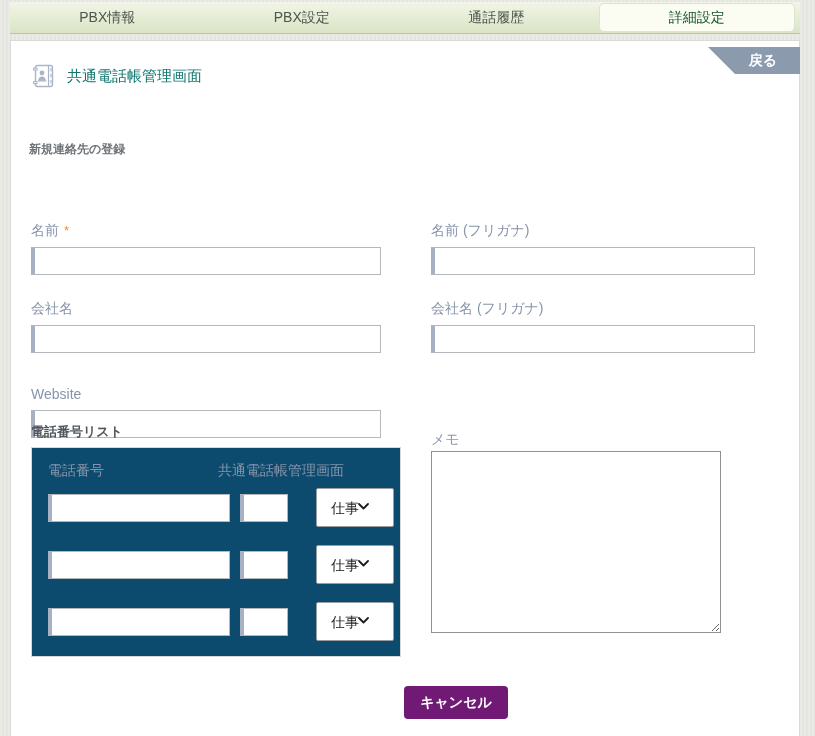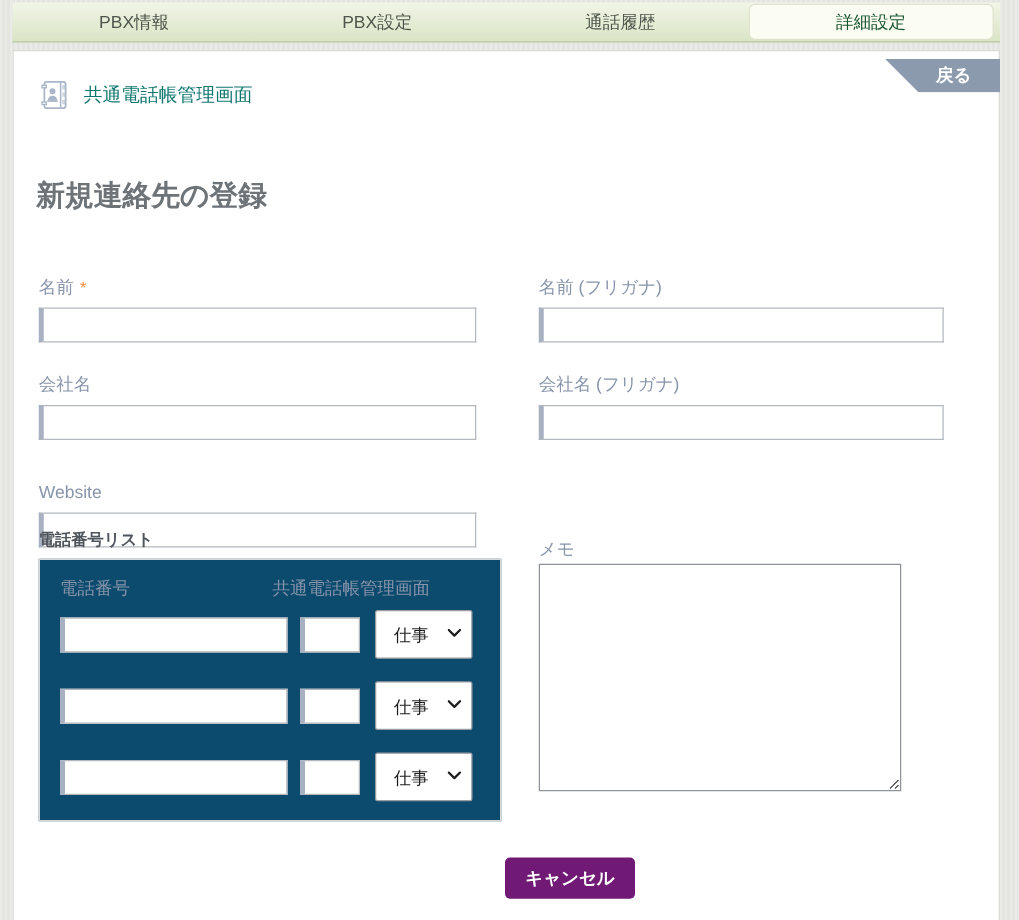--- a/index.html
+++ b/index.html
@@ -42,21 +42,21 @@
     cursor:pointer;
     text-align:center;
   }
 
   .card-header {
     position:absolute; left:20px; top:22px; display:flex; align-items:center; gap:10px;
   }
   .card-header .title { font-size:15px; color:#0f766e; }
 
   .page-title {
-    position:absolute; left:18px; top:100px; font-size:23px; color:#6e7378;
+    position:absolute; left:18px; top:100px; font-size:12px; color:#6e7378;
   }
 
   
   .field-label { font-size:14px; color:#8794aa; }
   .req { color:#f08c3c; margin-left:5px; font-size:13px; }
 
   .txt {
     display:block; background:#fff; height:28px;
     border:1px solid #b4b8bd; border-left:4px solid #a8b1c2;
     font-size:14px; padding:0 6px; color:#333; outline:none;
@@ -91,21 +91,21 @@
   .phone-row.r1 { top:97px; }
   .phone-row.r2 { top:154px; }
   .phone-row .phone-input { position:absolute; left:16px; top:6px; width:182px; }
   .phone-row .speed-input { position:absolute; left:208px; top:6px; width:48px; }
 
   .select-wrap { position:absolute; left:268px; top:0; width:78px; height:39px; }
   .select-wrap select {
     width:100%; height:100%; appearance:none; -webkit-appearance:none;
     background:#fff; border:1px solid #9a9ea3; border-radius:2px;
     font-size:14px; color:#1d1d1d; padding:0 0 0 14px;
-    font-family:"Liberation Sans","DejaVu Sans",sans-serif; outline:none; cursor:pointer;
+    font-family:"Liberation Sans","DejaVu Sans",sans-serif; outline:none; cursor:pointer;margin-left:16px;
   }
   .select-wrap .chev {
     position:absolute; right:9px; top:15px; pointer-events:none; line-height:0;
   }
 
   .f-memo-label { position:absolute; left:420px; top:390px; font-size:14px; color:#8794aa; }
   .memo {
     position:absolute; left:420px; top:410px; width:290px; height:182px;
     border:1px solid #8f9397; resize:both; font-size:14px; color:#333;
     font-family:"Liberation Sans","DejaVu Sans",sans-serif; outline:none; padding:4px 6px;

